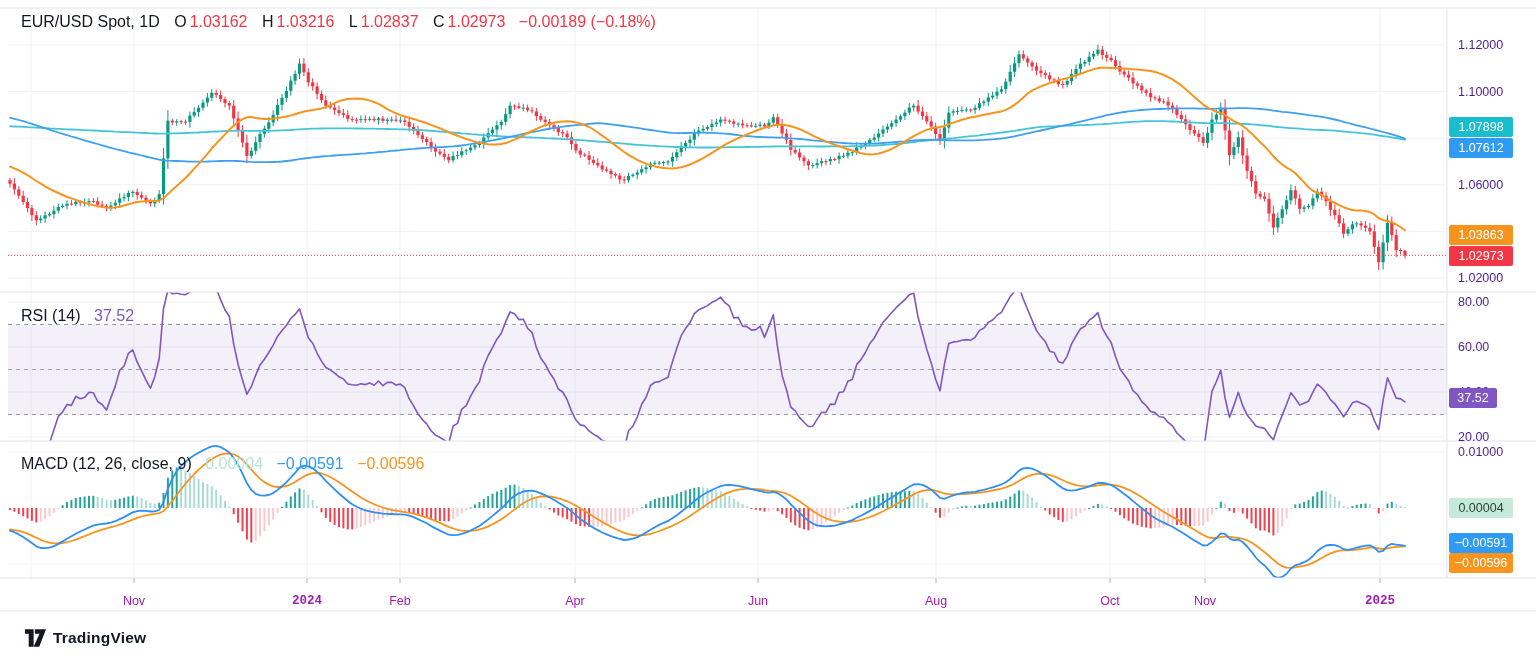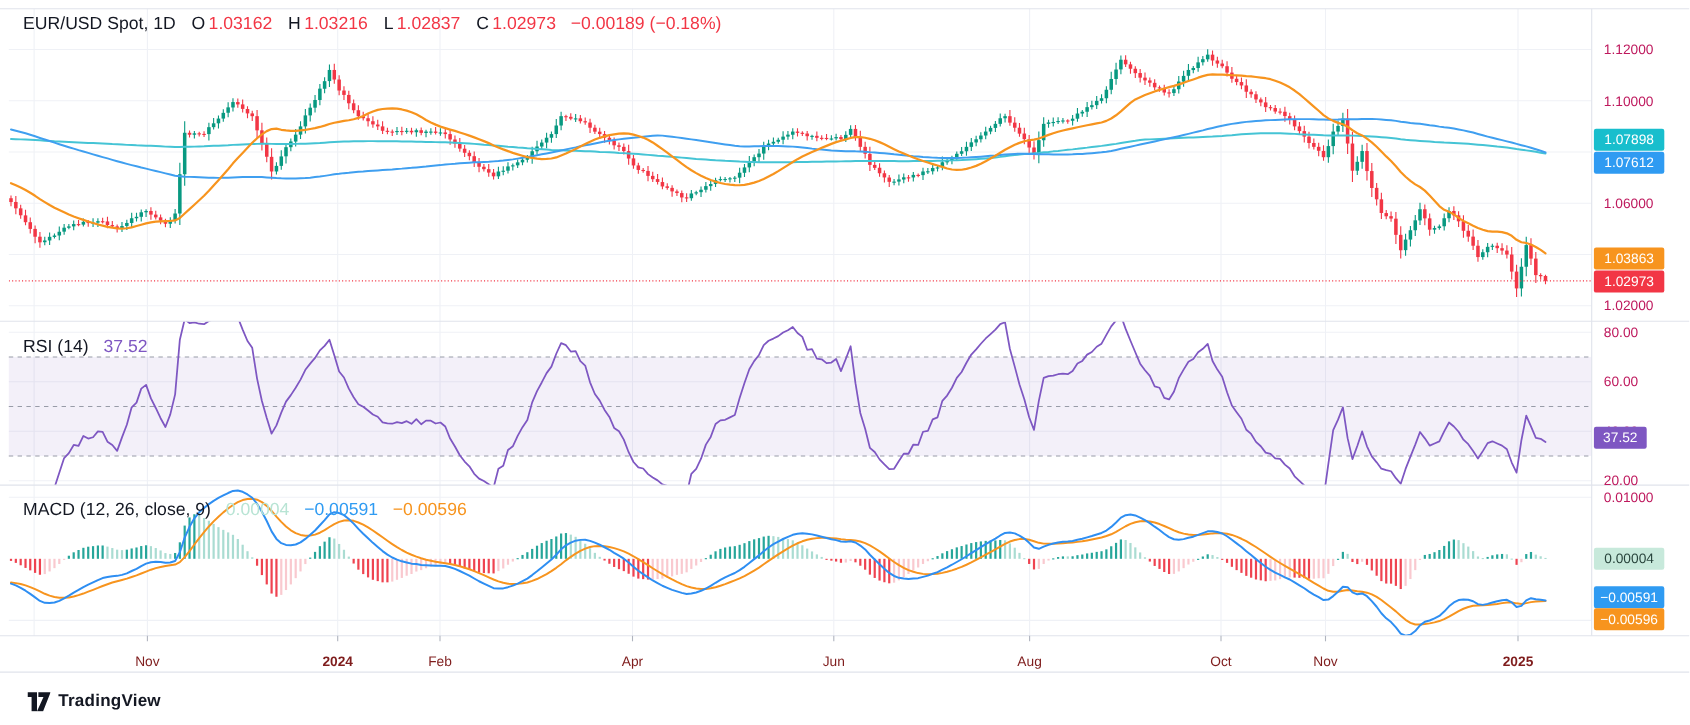--- a/index.html
+++ b/index.html
@@ -5,25 +5,25 @@
   html,body{margin:0;padding:0;background:#fff;font-family:"Liberation Sans",sans-serif;}
   #app{position:relative;width:1536px;height:659px;background:#fff;overflow:hidden;}
   #chart-svg{position:absolute;left:0;top:0;z-index:1;}
   .hit{position:absolute;z-index:2;}
   .legend{position:absolute;left:21px;font-size:16px;color:#131722;white-space:nowrap;z-index:5;line-height:18px;}
   .legend .grp{margin-left:10px;}
   .legend .val{margin-left:3px;}
   .legend .gap{margin-left:9px;}
   .red{color:#f23645}.orange{color:#f7941e}.blue{color:#2f9bf2}.cyan{color:#26c0ce}
   .purple{color:#7e57c2}.mint{color:#b8e4d4}
-  .axis-label{position:absolute;left:1458px;transform:translateY(-50%);font-size:12.5px;color:#be185d;z-index:3;white-space:nowrap;}
+  .axis-label{position:absolute;left:1458px;transform:translateY(-50%);font-size:12.5px;color:#4c1d95;z-index:3;white-space:nowrap;}
   .badge{position:absolute;left:1449px;width:64px;height:20px;transform:translateY(-50%);border-radius:2px;
          color:#fff;font-size:12.5px;display:flex;align-items:center;justify-content:center;z-index:4;}
-  .time-label{position:absolute;top:594px;transform:translateX(-50%);font-size:12.5px;color:#7f1d1d;z-index:3;white-space:nowrap;}
-  .bold{font-weight:700;}
+  .time-label{position:absolute;top:594px;transform:translateX(-50%);font-size:12.5px;color:#a21caf;z-index:3;white-space:nowrap;}
+  .bold{font-weight:700;font-family:Liberation Mono, monospace;}
   .logo{position:absolute;left:25px;top:629px;display:flex;align-items:center;gap:7px;color:#131722;z-index:5;justify-content:space-between;}
   .logo .txt{font-size:15.5px;font-weight:600;letter-spacing:.2px;}
 </style>
 </head>
 <body>
 
 <div id="app">
 
   <svg id="chart-svg" width="1536" height="659">
       <defs>

